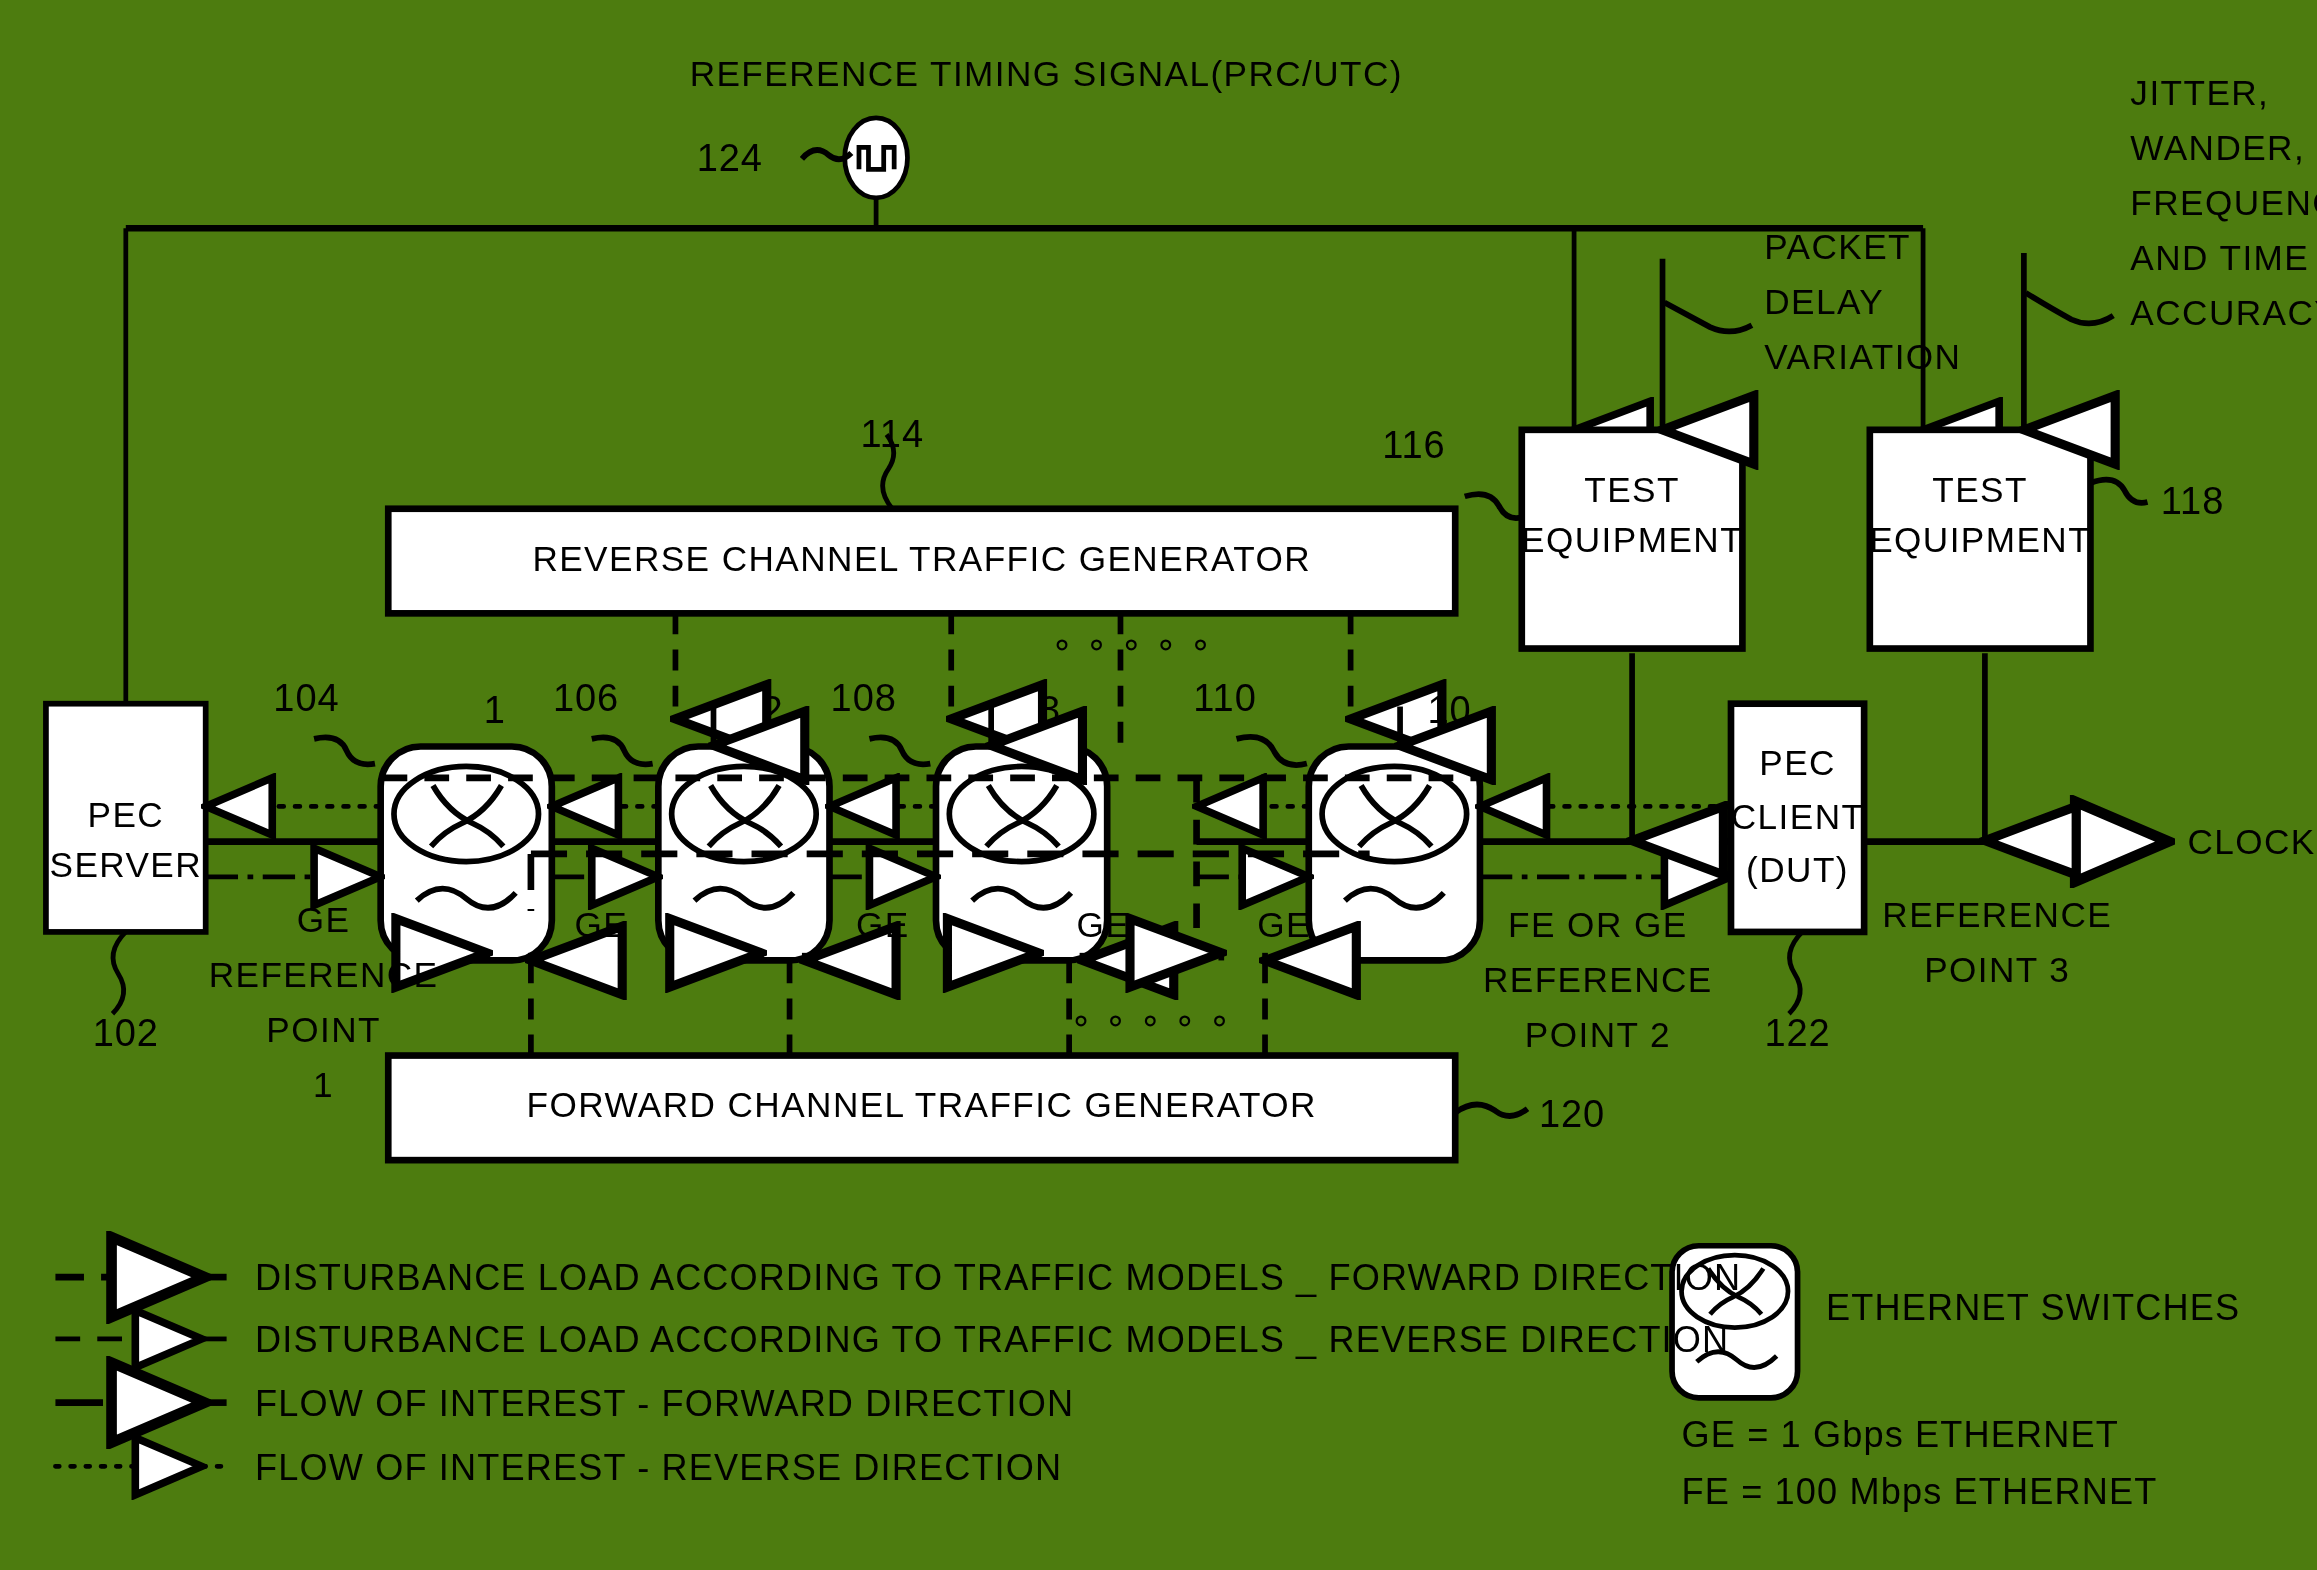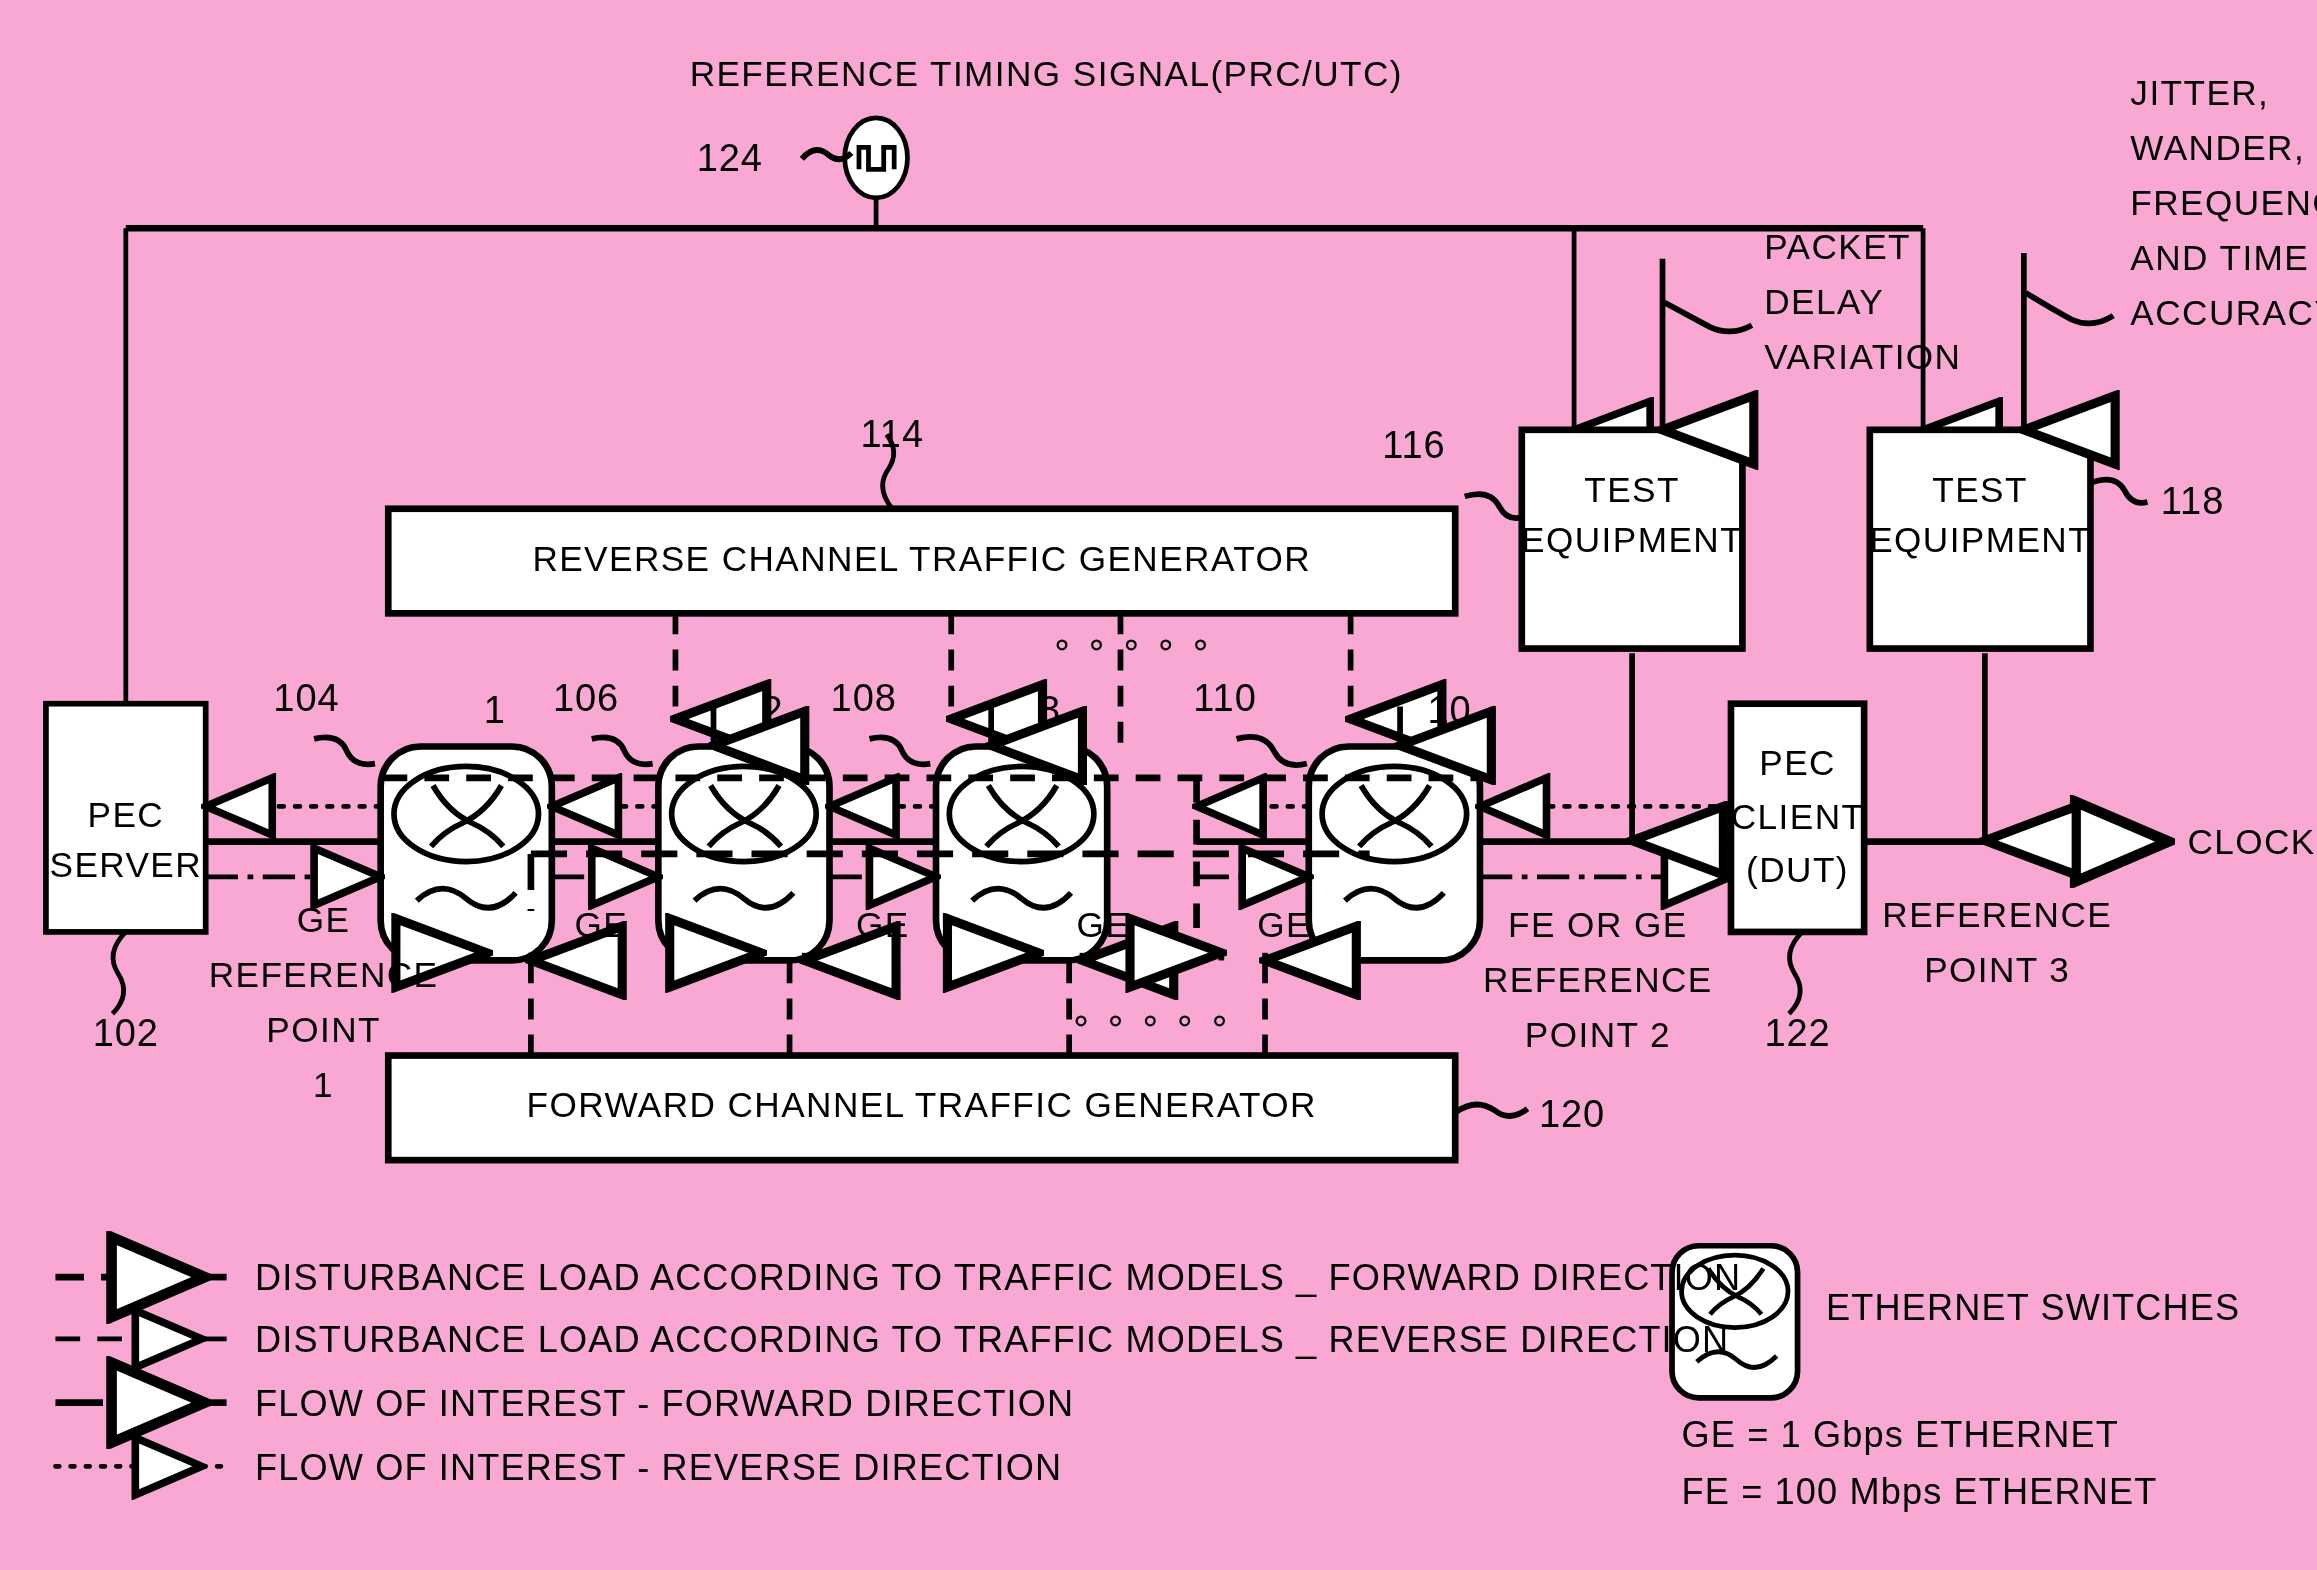--- a/index.html
+++ b/index.html
@@ -1,17 +1,17 @@
 <!DOCTYPE html>
 <html style="font-size:15px"><head>
 <meta charset="utf-8">
 <style>
   html,body{margin:0;padding:0;background:#ffffff;}
   body{width:2318px;height:1570px;font-family:"Liberation Sans",sans-serif;}
-  #stage{position:relative;width:2318px;height:1570px;overflow:hidden;background:#f9a8d4;}
+  #stage{position:relative;width:2318px;height:1570px;overflow:hidden;background:#4d7c0f;}
   svg.layer{position:absolute;left:0;top:0;width:2318px;height:1570px;}
   text{font-family:"Liberation Sans",sans-serif;fill:#000;}
   .lbl{font-size:37px;letter-spacing:1.5px;}
   .num{font-size:40px;letter-spacing:1px;}
   .leg{font-size:38px;letter-spacing:1.2px;}
 </style>
 </head>
 <body>
 
 <div id="stage">

